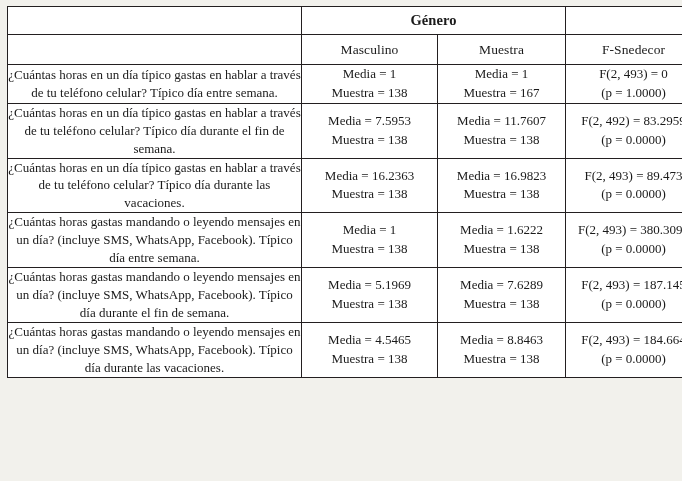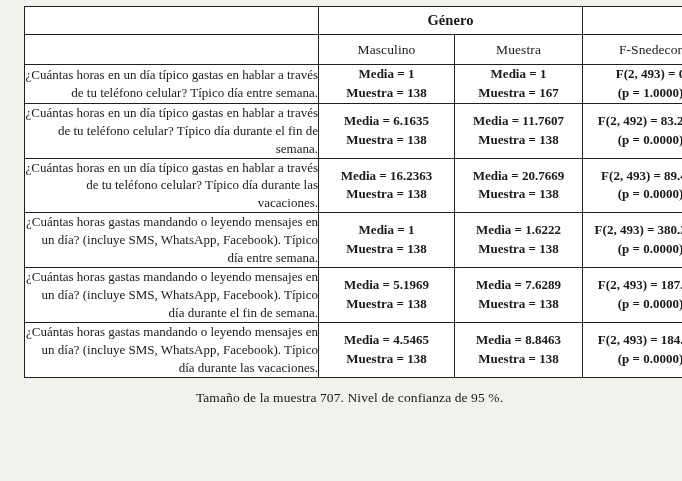--- a/index.html
+++ b/index.html
@@ -12,21 +12,21 @@
     background: #f2f1ec;
     font-family: "Liberation Serif", serif;
     color: #1a1a1a;
     overflow: hidden;
   }
   .page {
     position: relative;
     width: 682px;
     height: 481px;
     box-sizing: border-box;
-    padding: 6px 7px 0 24px;
+    padding: 6px 7px 0 7px;
   }
   table.stats {
     border-collapse: collapse;
     width: 668px;
     table-layout: fixed;
     background: #ffffff;
     border: 1.5px solid #231f20;
   }
   table.stats td, table.stats th {
     border: 1px solid #231f20;
@@ -47,31 +47,31 @@
     text-align: center;
     height: 29px;
     letter-spacing: 0.1px;
   }
   th.blank-cell {
     border-top: none;
     border-left: none;
   }
   td.qcell {
     font-size: 13px;
-    text-align: right;
+    text-align: center;
     line-height: 1.38;
     padding: 7px 9px 7px 9px;
   }
   td.vcell {
     font-size: 13px;
     text-align: center;
     line-height: 1.45;
     padding: 7px 4px;
   }
-  td.vcell .l1, td.vcell .l2 { display: block; white-space: nowrap; font-weight: bold; }
+  td.vcell .l1, td.vcell .l2 { display: block; white-space: nowrap; }
   .col-q { width: 294px; }
   .col-m { width: 136px; }
   .col-f { width: 128px; }
   .col-s { width: 136px; }
   .footnote {
     text-align: center;
     font-size: 13.5px;
     margin-top: 12px;
     letter-spacing: 0.1px;
   }
@@ -113,40 +113,40 @@
           <span class="l2">Muestra = 167</span>
         </td>
         <td class="vcell">
           <span class="l1">F(2, 493) = 0</span>
           <span class="l2">(p = 1.0000)</span>
         </td>
       </tr>
       <tr>
         <td class="qcell">¿Cuántas horas en un día típico gastas en hablar a través de tu teléfono celular? Típico día durante el fin de semana.</td>
         <td class="vcell">
-          <span class="l1">Media = 6.1635</span>
+          <span class="l1">Media = 7.5953</span>
           <span class="l2">Muestra = 138</span>
         </td>
         <td class="vcell">
           <span class="l1">Media = 11.7607</span>
           <span class="l2">Muestra = 138</span>
         </td>
         <td class="vcell">
           <span class="l1">F(2, 492) = 83.2959</span>
           <span class="l2">(p = 0.0000)</span>
         </td>
       </tr>
       <tr>
         <td class="qcell">¿Cuántas horas en un día típico gastas en hablar a través de tu teléfono celular? Típico día durante las vacaciones.</td>
         <td class="vcell">
           <span class="l1">Media = 16.2363</span>
           <span class="l2">Muestra = 138</span>
         </td>
         <td class="vcell">
-          <span class="l1">Media = 20.7669</span>
+          <span class="l1">Media = 16.9823</span>
           <span class="l2">Muestra = 138</span>
         </td>
         <td class="vcell">
           <span class="l1">F(2, 493) = 89.473</span>
           <span class="l2">(p = 0.0000)</span>
         </td>
       </tr>
       <tr>
         <td class="qcell">¿Cuántas horas gastas mandando o leyendo mensajes en un día? (incluye SMS, WhatsApp, Facebook). Típico día entre semana.</td>
         <td class="vcell">
@@ -188,15 +188,14 @@
           <span class="l2">Muestra = 138</span>
         </td>
         <td class="vcell">
           <span class="l1">F(2, 493) = 184.664</span>
           <span class="l2">(p = 0.0000)</span>
         </td>
       </tr>
     </tbody>
   </table>
 
-  <div class="footnote">Tamaño de la muestra 707. Nivel de confianza de 95 %.</div>
 
 </div>
 
 </body></html>

